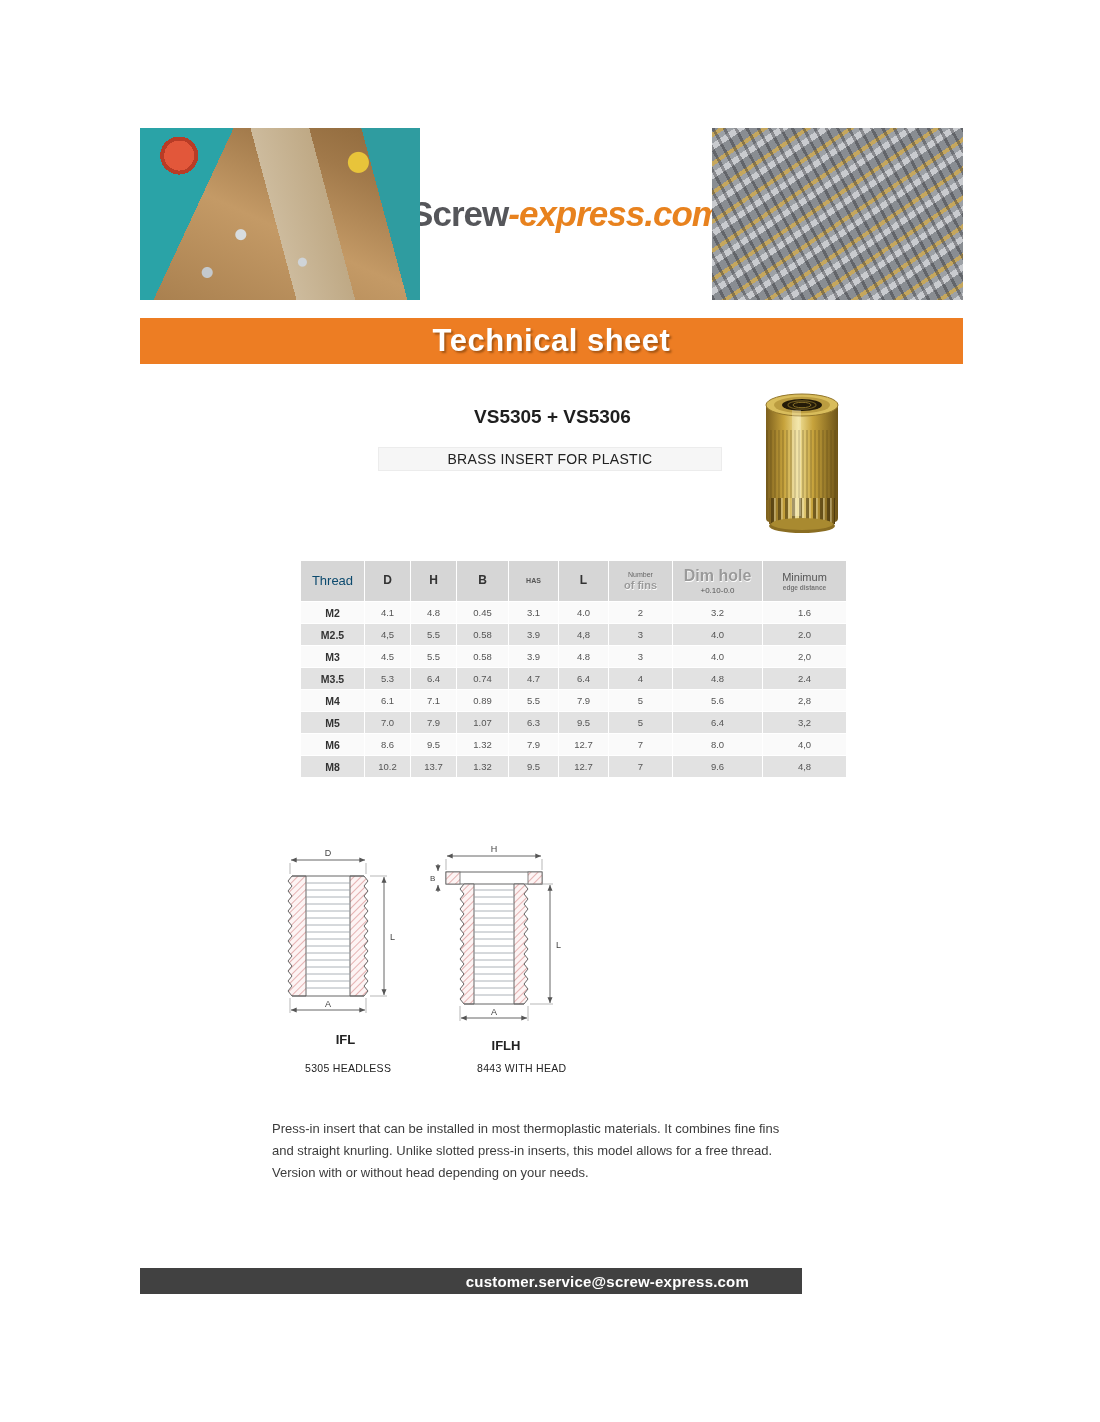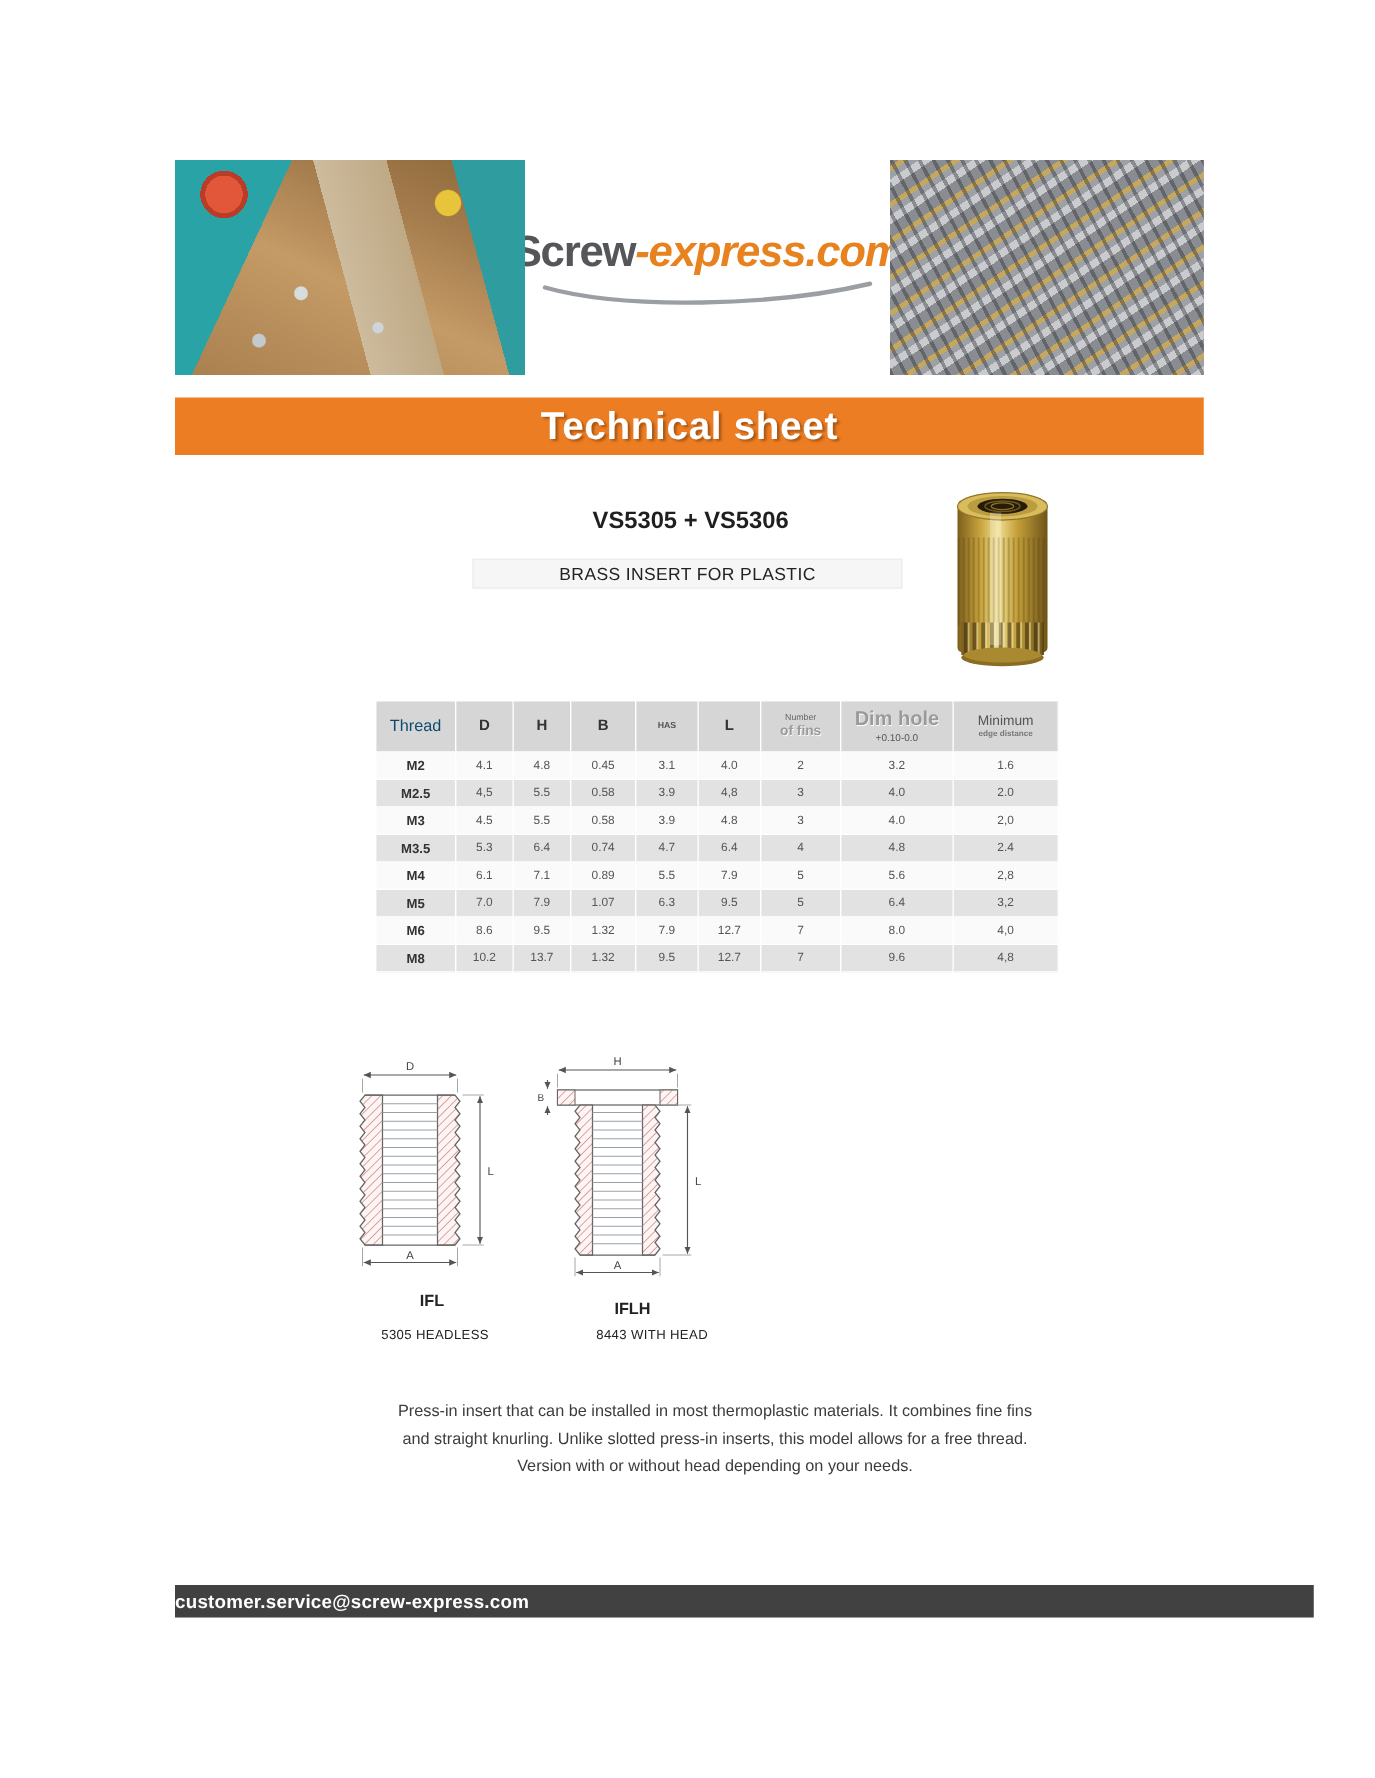--- a/index.html
+++ b/index.html
@@ -24,21 +24,21 @@
       linear-gradient(75deg, transparent 48%, #cdbb9d 48%, #bfa985 66%, transparent 66%),
       linear-gradient(25deg, #a87f4e 0%, #c49a66 45%, #a1794a 75%, #8c6639 100%);
   }
   #photo-right {
     width:251px;
     background:
       repeating-linear-gradient(62deg, rgba(35,35,40,.38) 0 3px, transparent 3px 10px),
       repeating-linear-gradient(-34deg, #c9cbcf 0 6px, #9da1a6 6px 11px, #c5a75e 11px 15px, #898d92 15px 24px),
       linear-gradient(#abb1b6, #7c8186);
   }
-  #logo-panel { width:292px; background:#fff; display:flex; flex-direction:column; align-items:center; justify-content:center; }
+  #logo-panel { width:292px; background:#fff; display:flex; flex-direction:row; align-items:center; justify-content:center; }
   #logo-line { font-size:35px; font-weight:bold; letter-spacing:-1px; white-space:nowrap; }
   #logo-primary { color:#55565a; }
   #logo-secondary { color:#e8821e; font-style:italic; font-weight:bold; }
   #logo-swoosh { margin-top:2px; }
 
   
   #tech-banner {
     position:absolute; left:140px; top:318px; width:823px; height:46px; background:#ED7D23;
     display:flex; align-items:center; justify-content:center;
   }
@@ -83,25 +83,25 @@
   #diagram-left  { left:278px; top:846px; width:135px; }
   #diagram-right { left:426px; top:842px; width:160px; }
   .diagram-label { font-size:13px; font-weight:bold; color:#222; margin-top:2px; }
   svg text { font-family:"Liberation Sans", sans-serif; fill:#444; }
   .caption { position:absolute; font-size:10.5px; color:#222; letter-spacing:.3px; }
   #caption-left  { left:305px; top:1062px; }
   #caption-right { left:477px; top:1062px; }
 
   
   #description { position:absolute; left:272px; top:1118px; width:600px;
-    font-size:13px; color:#3c3c3c; line-height:22px;text-align:center; }
-
-  
-  #footer-bar { position:absolute; left:140px; top:1268px; width:911px; height:26px;
-    background:#414141; display:flex; align-items:center; }
+    font-size:13px; color:#3c3c3c; line-height:22px; }
+
+  
+  #footer-bar { position:absolute; left:140px; top:1268px; width:662px; height:26px;
+    background:#414141; display:flex; align-items:center; justify-content:flex-end; }
   #footer-email { color:#fff; font-size:15px; font-weight:bold; padding-right:53px; letter-spacing:.2px; }
 </style>
 </head>
 <body>
 
 <div id="page">
 
   <svg width="0" height="0" style="position:absolute" aria-hidden="true">
     <defs>
       <pattern id="hatchP" width="5" height="5" patternTransform="rotate(45)" patternUnits="userSpaceOnUse">

